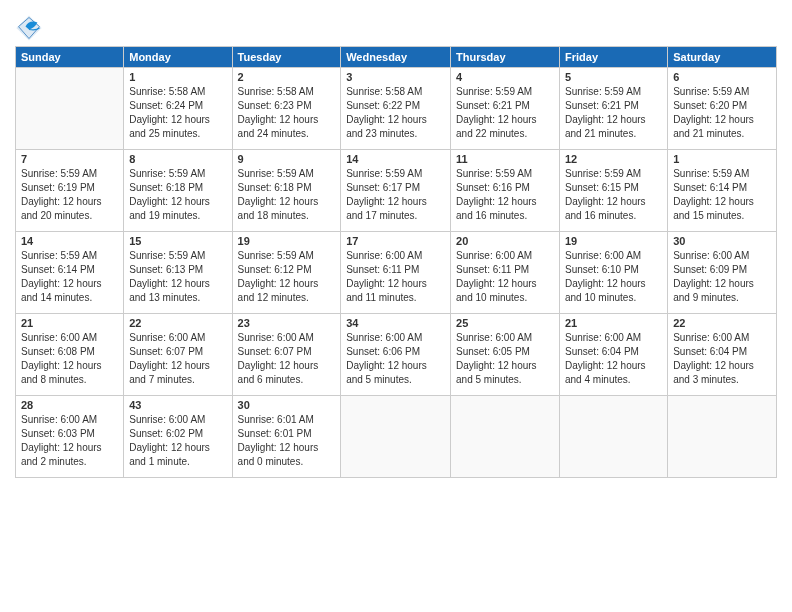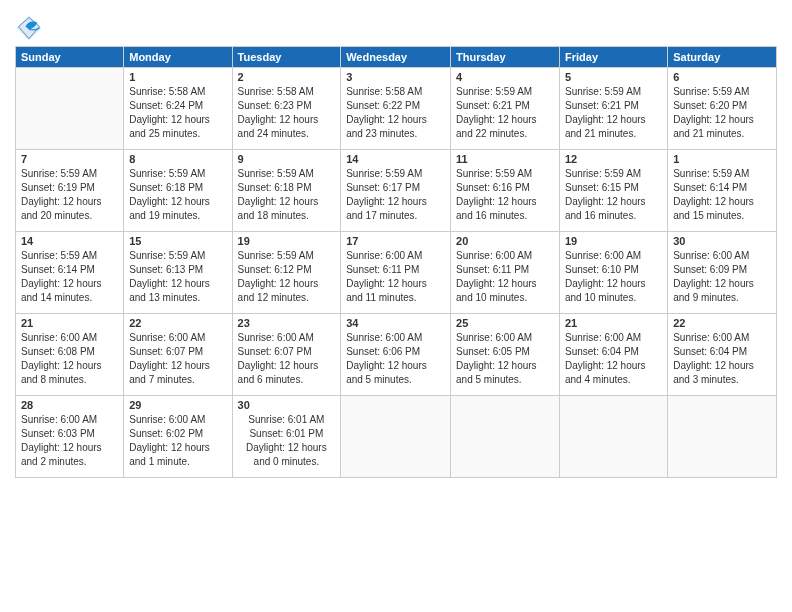--- a/index.html
+++ b/index.html
@@ -334,29 +334,29 @@
         </tr>
         <tr>
           <td>
             <span class="day-number">28</span>
             <div class="cell-text" style="white-space: pre-line;">Sunrise: 6:00 AM
 Sunset: 6:03 PM
 Daylight: 12 hours
 and 2 minutes.</div>
           </td>
           <td>
-            <span class="day-number">29</span>
+            <span class="day-number">43</span>
             <div class="cell-text" style="white-space: pre-line;">Sunrise: 6:00 AM
 Sunset: 6:02 PM
 Daylight: 12 hours
 and 1 minute.</div>
           </td>
           <td>
             <span class="day-number">30</span>
-            <div class="cell-text" style="white-space: pre-line; text-align: center;">Sunrise: 6:01 AM
+            <div class="cell-text" style="white-space: pre-line;">Sunrise: 6:01 AM
 Sunset: 6:01 PM
 Daylight: 12 hours
 and 0 minutes.</div>
           </td>
           <td class="empty"></td>
           <td class="empty"></td>
           <td class="empty"></td>
           <td class="empty"></td>
         </tr>
       </tbody>

